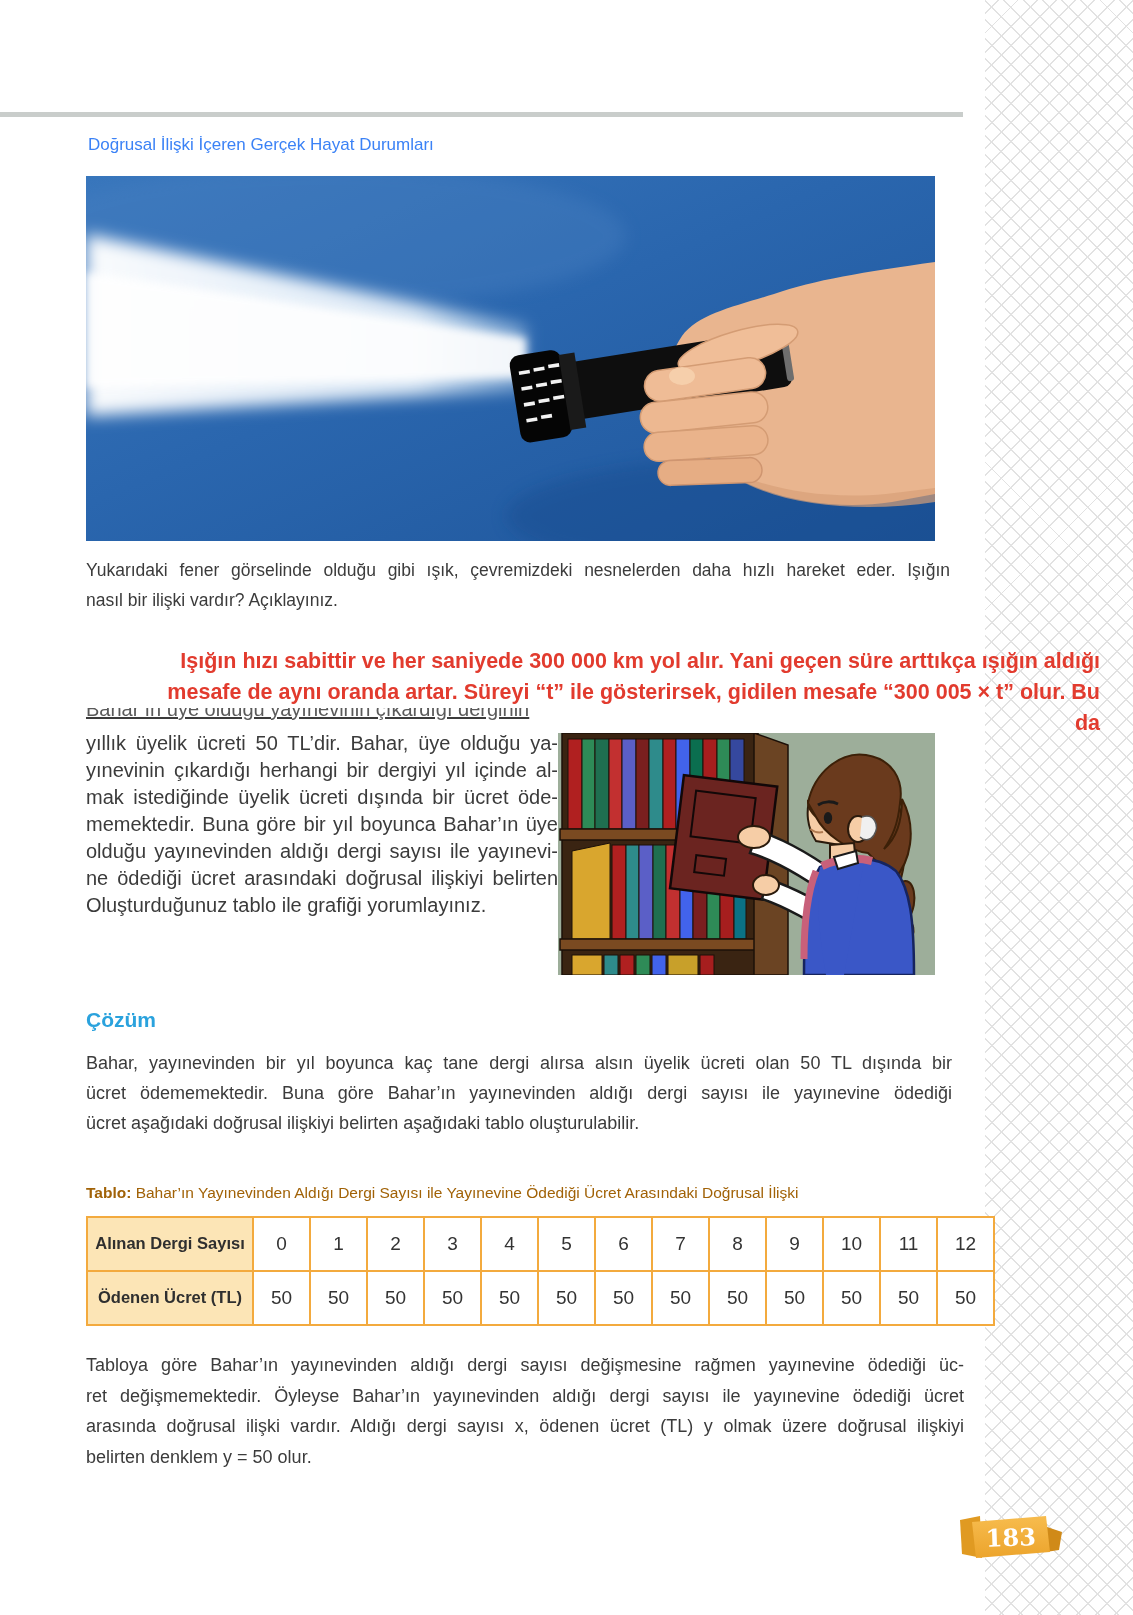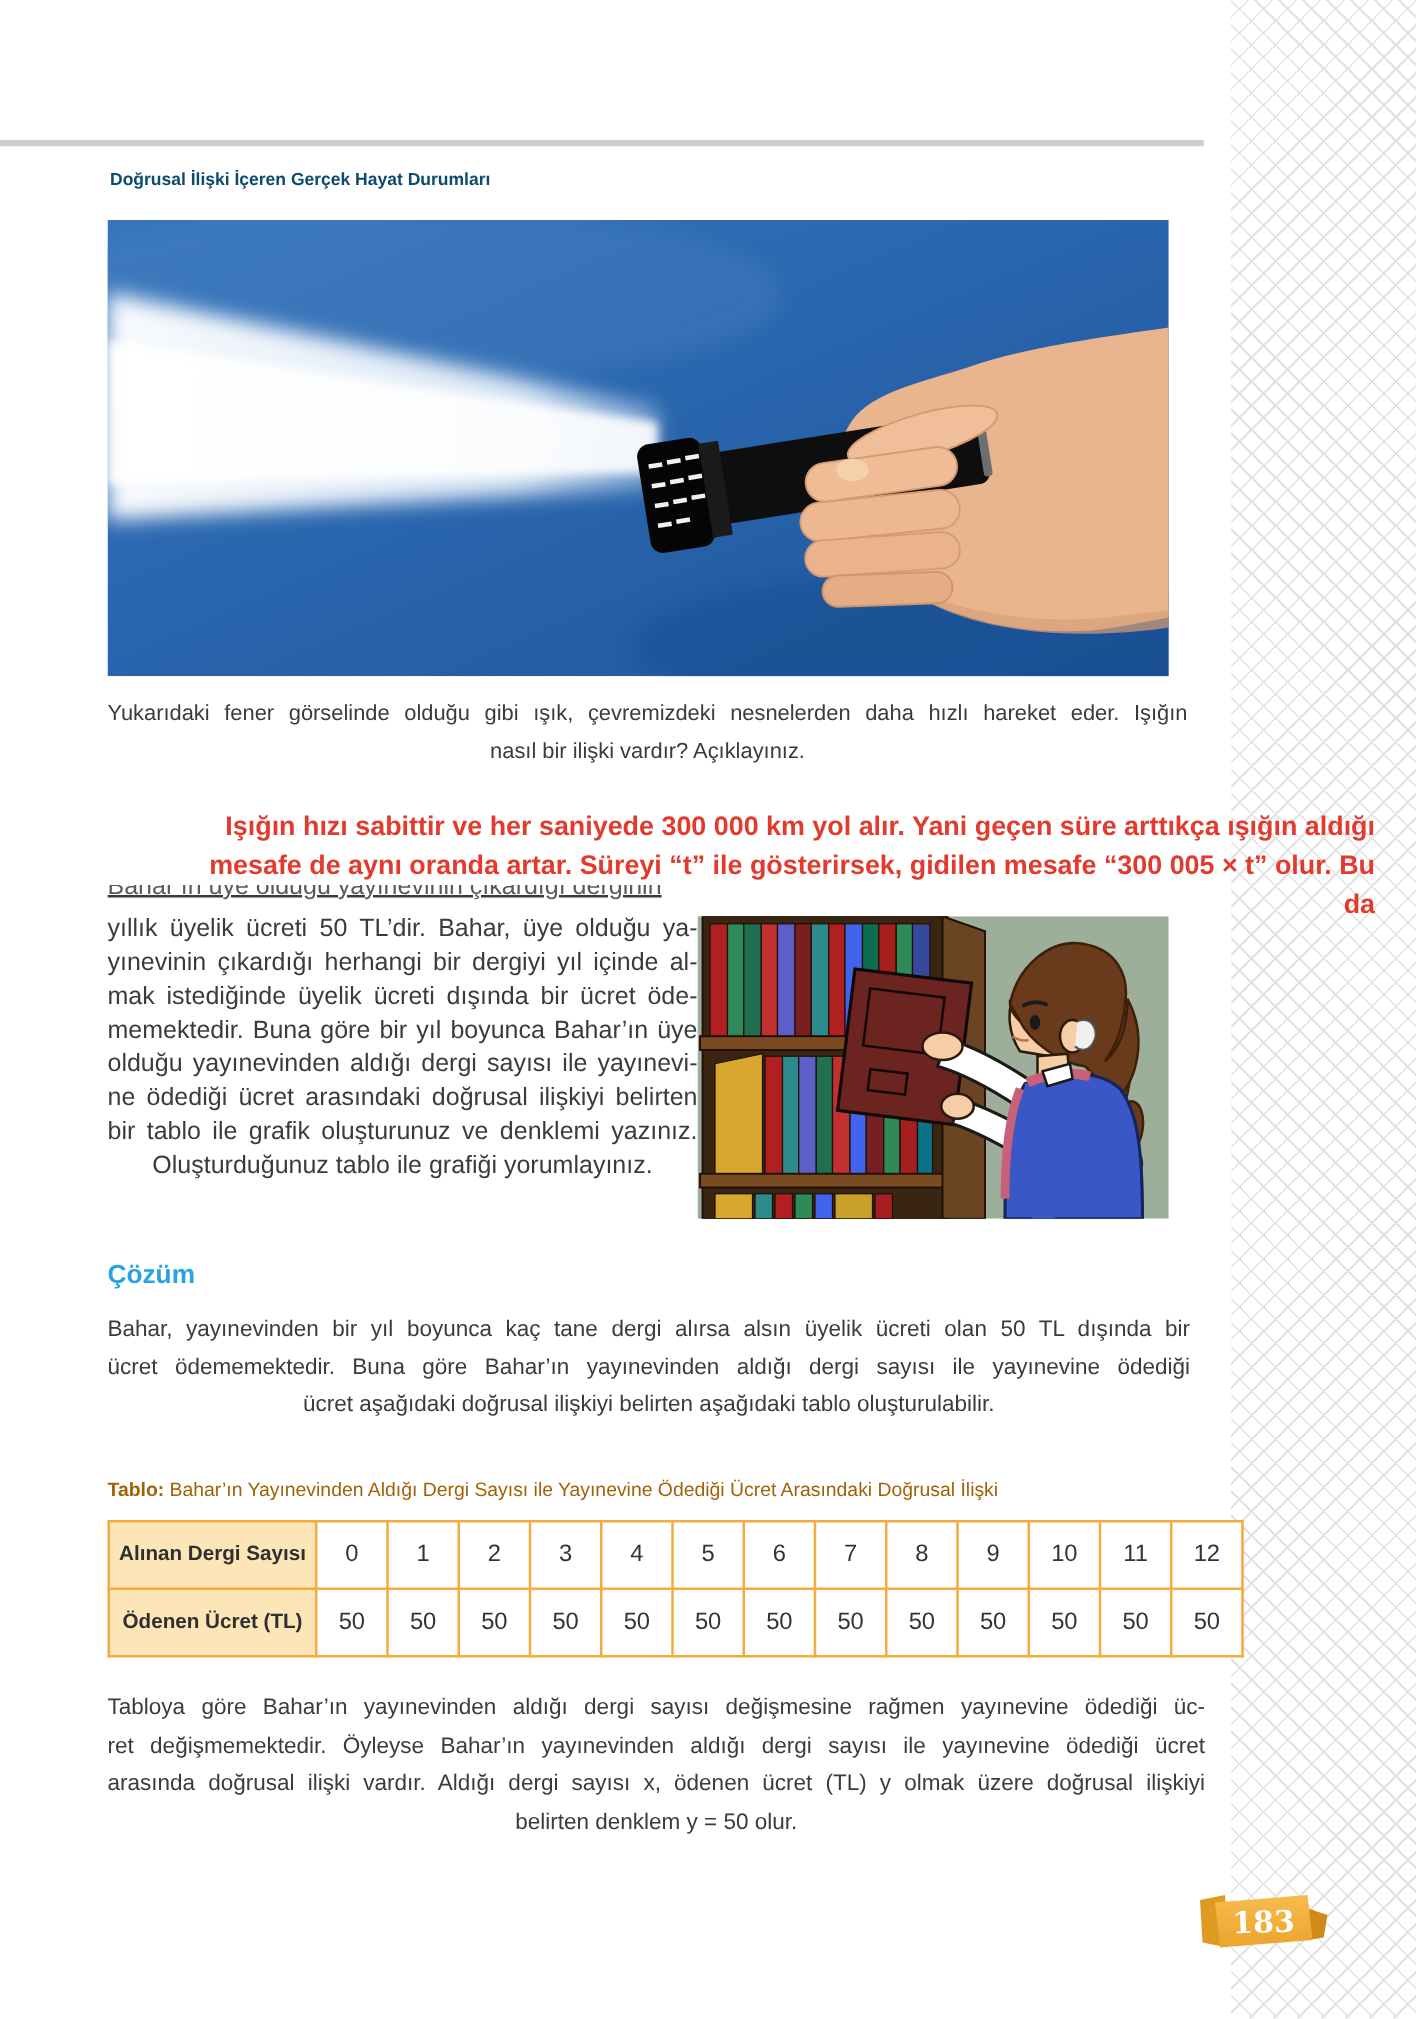--- a/index.html
+++ b/index.html
@@ -4,25 +4,25 @@
 <style>
   html,body{margin:0;padding:0;background:#ffffff;}
   .page{position:relative;width:1133px;height:1615px;background:#ffffff;overflow:hidden;
         font-family:"Liberation Sans", sans-serif;color:#3b3b3b;}
   .pattern{position:absolute;top:0;right:0;width:148px;height:1615px;background-color:#ffffff;
     background-image:
       repeating-linear-gradient(45deg, transparent 0, transparent 12.2px, #e2e2e2 12.2px, #e2e2e2 13.6px),
       repeating-linear-gradient(-45deg, transparent 0, transparent 12.2px, #e2e2e2 12.2px, #e2e2e2 13.6px);
     z-index:0;}
   .rule{position:absolute;top:112px;left:0;width:963px;height:5px;background:#c9cdcb;z-index:1;}
-  .title{position:absolute;left:88px;top:135px;font-size:14px;font-weight:bold;color:#0c4a6e;z-index:2;}
+  .title{position:absolute;left:88px;top:135px;font-size:17px;font-weight:normal;color:#3b82f6;z-index:2;}
   .photo{position:absolute;left:86px;top:176px;width:849px;height:365px;z-index:2;}
   .intro{position:absolute;left:86px;top:556px;width:864px;font-size:17.5px;line-height:29.5px;z-index:2;}
   .jline{text-align:justify;text-align-last:justify;}
-  .lline{text-align:center;}
+  .lline{text-align:left;}
   .answer{position:absolute;left:66px;top:646px;width:1034px;font-size:21.5px;font-weight:bold;
           color:#e23b2e;line-height:31px;z-index:4;text-align:right;}
   .clipwrap{position:absolute;left:86px;top:708px;width:472px;height:17px;overflow:hidden;z-index:3;text-decoration:underline;}
   .clipinner{position:relative;top:-12px;font-size:20px;line-height:27px;color:#5a5a5a;}
   .problem{position:absolute;left:86px;top:730px;width:472px;font-size:20px;line-height:27px;z-index:2;}
   .illus{position:absolute;left:558px;top:733px;width:377px;height:242px;z-index:2;}
   .czm{position:absolute;left:86px;top:1008px;font-size:21px;font-weight:bold;color:#2aa2dd;z-index:2;}
   .solution{position:absolute;left:86px;top:1048px;width:866px;font-size:18px;line-height:30px;z-index:2;}
   .caption{position:absolute;left:86px;top:1184px;width:880px;font-size:15.5px;color:#a16207;z-index:2;}
   .caption b{font-weight:bold;}
@@ -121,21 +121,20 @@
     <div class="clipinner">Bahar’ın üye olduğu yayınevinin çıkardığı derginin</div>
   </div>
 
   <div class="problem">
     <div class="jline">yıllık üyelik ücreti 50 TL’dir. Bahar, üye olduğu ya-</div>
     <div class="jline">yınevinin çıkardığı herhangi bir dergiyi yıl içinde al-</div>
     <div class="jline">mak istediğinde üyelik ücreti dışında bir ücret öde-</div>
     <div class="jline">memektedir. Buna göre bir yıl boyunca Bahar’ın üye</div>
     <div class="jline">olduğu yayınevinden aldığı dergi sayısı ile yayınevi-</div>
     <div class="jline">ne ödediği ücret arasındaki doğrusal ilişkiyi belirten</div>
-    <div class="jline">bir tablo ile grafik oluşturunuz ve denklemi yazınız.</div>
     <div class="lline">Oluşturduğunuz tablo ile grafiği yorumlayınız.</div>
   </div>
 
   <div class="illus">
     <svg width="377" height="242" viewBox="0 0 377 242">
       <rect x="0" y="0" width="377" height="242" fill="#9dae9a"></rect>
 
       <g stroke="#1c1008" stroke-width="1.5">
         <rect x="4" y="0" width="196" height="242" fill="#3a2412"></rect>
         <g stroke-width="1">

